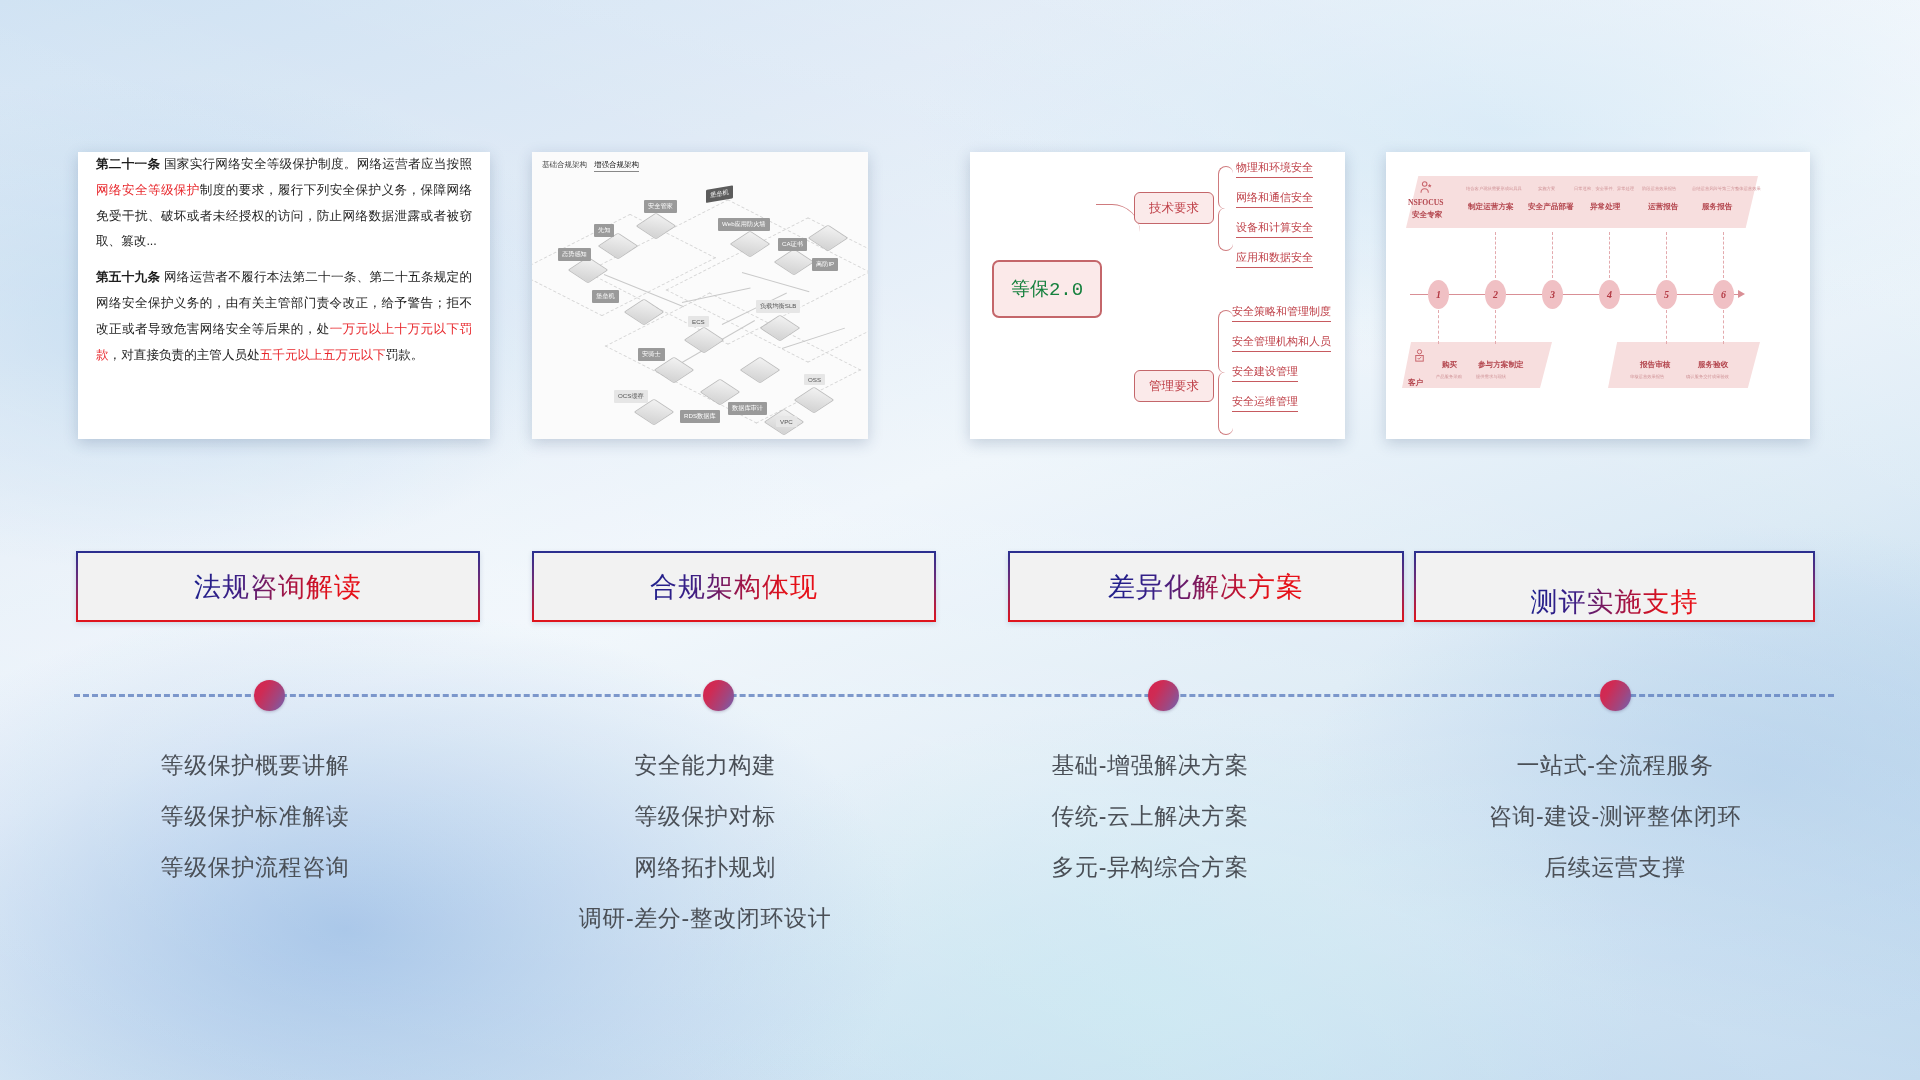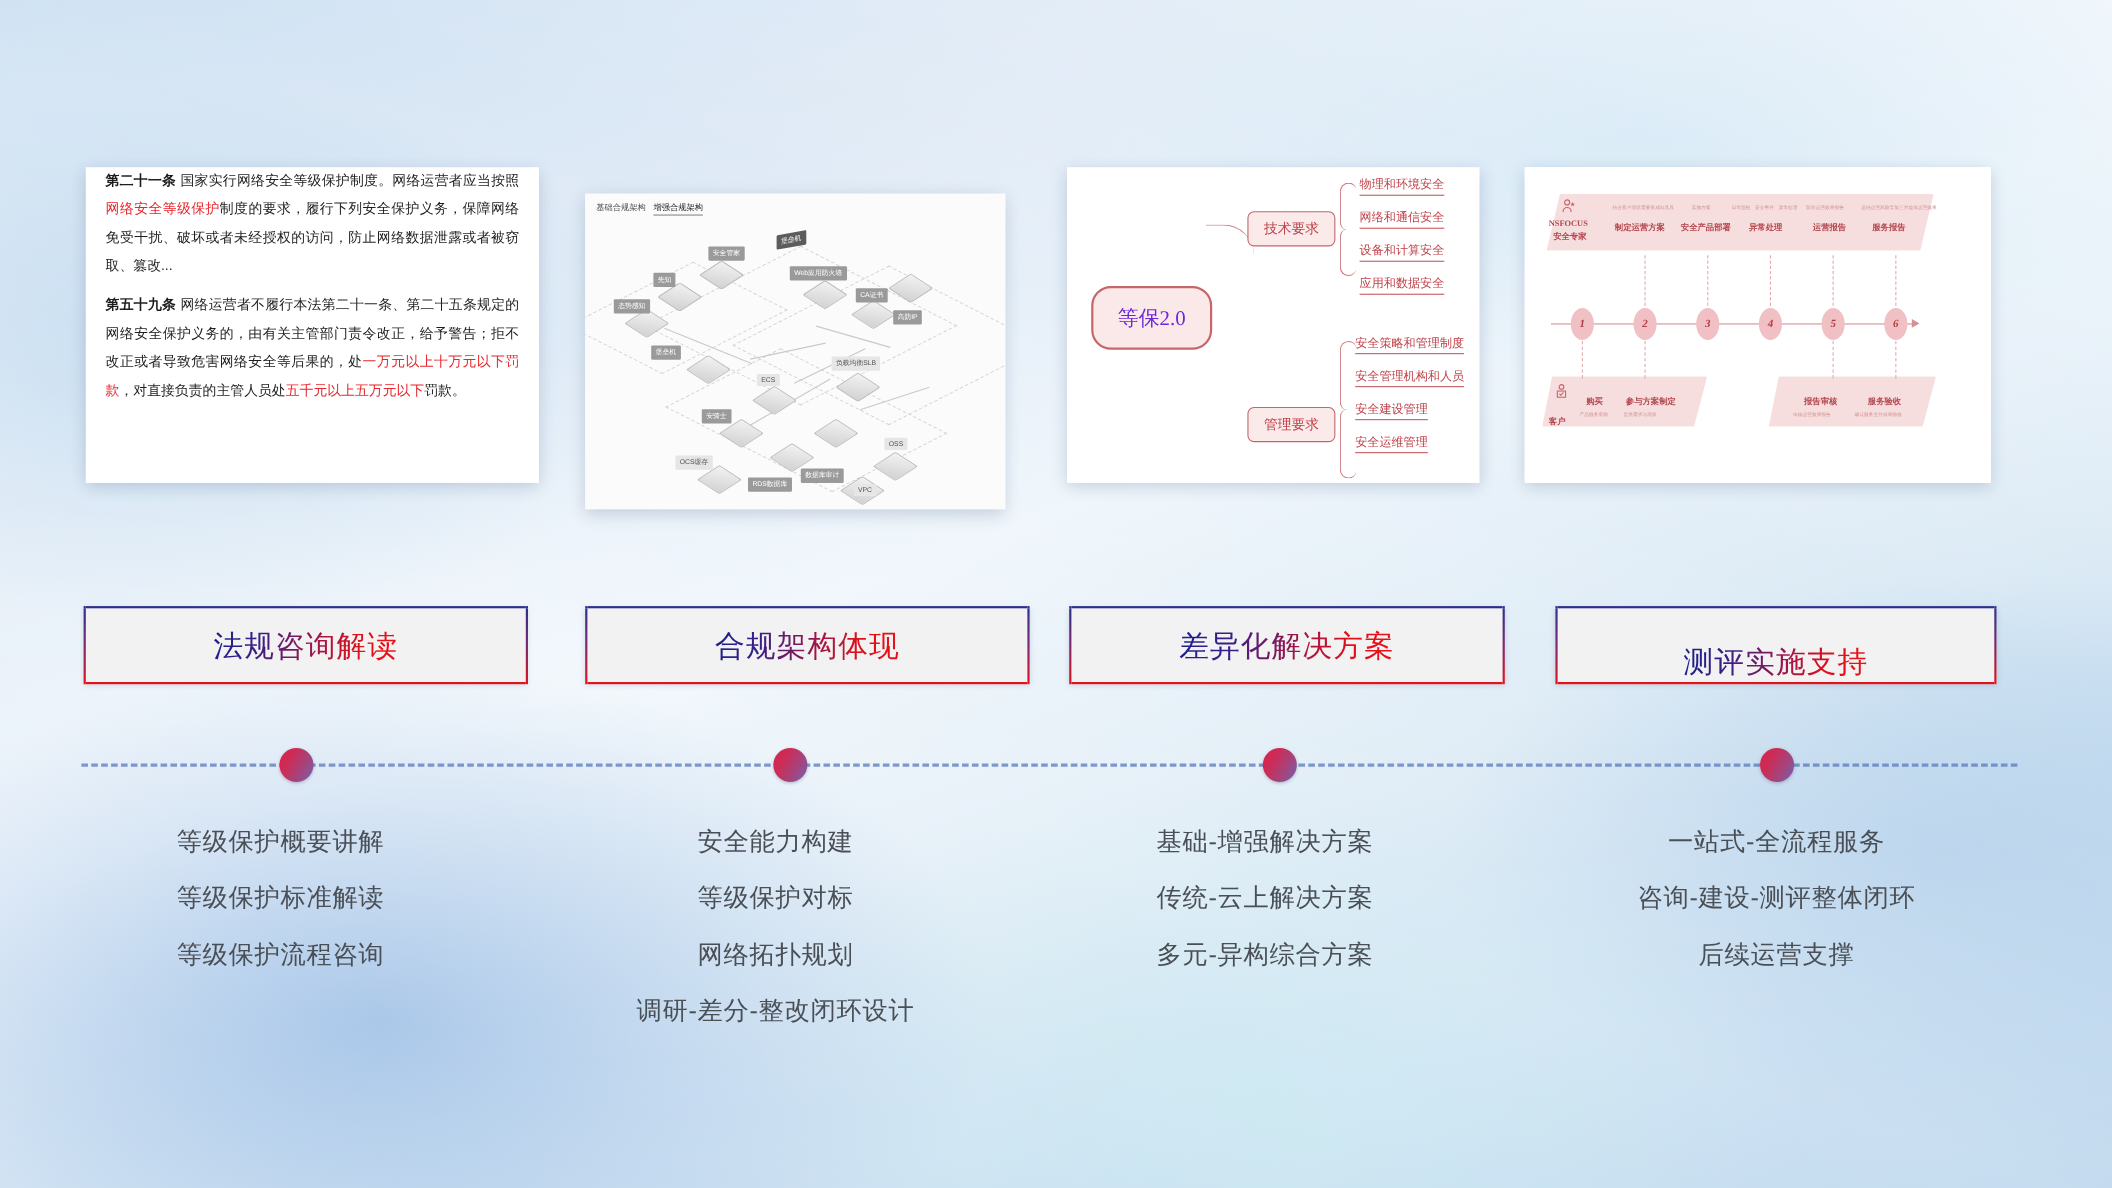--- a/index.html
+++ b/index.html
@@ -26,21 +26,21 @@
 
   
   .cards{position:absolute;left:0;top:0;width:1920px;height:1080px;}
   .card{
     position:absolute;top:152px;height:287px;
     background:#fdfdfd;
     box-shadow:0 4px 14px rgba(40,70,110,.22);
     overflow:hidden;
   }
   .card-1{left:78px;width:412px;background:#fff;}
-  .card-2{left:532px;width:382px;margin-top:24px;}
+  .card-2{left:532px;width:336px;}
   .card-3{left:970px;width:375px;background:#fff;}
   .card-4{left:1386px;width:424px;background:#fff;font-family:Liberation Serif, serif;}
 
   
   .law-title{
     text-align:center;font-size:20px;font-weight:bold;color:#1a1a1a;
     margin:20px 0 14px 0;letter-spacing:.5px;
   }
   .law-p{
     font-size:12.6px;line-height:2.05;color:#1d1d1d;
@@ -70,23 +70,23 @@
   .plate{
     position:absolute;width:40px;height:20px;border:.8px dashed #d4d4d4;
     transform:rotate(45deg) skew(-18deg,-18deg);
   }
   .sline{position:absolute;border-top:.8px solid #c9c9c9;transform-origin:left center;}
 
   
   .mm{position:absolute;inset:0;}
   .mm-root{
     position:absolute;left:22px;top:108px;width:106px;height:54px;
-    background:#fbe9e9;border:2.4px solid #c4666a;border-radius:18px;
+    background:#fbe9e9;border:2.4px solid #c4666a;border-radius:7px;
     display:flex;align-items:center;justify-content:center;
-    color:#6d28d9;font-size:19px;font-family:Liberation Serif, serif;
+    color:#15803d;font-size:19px;font-family:Liberation Mono, monospace;
   }
   .mm-branch{
     position:absolute;width:78px;height:30px;
     background:#fbeaea;border:1.6px solid #c4666a;border-radius:6px;
     display:flex;align-items:center;justify-content:center;
     color:#bf4048;font-size:12.5px;font-family:"Liberation Serif","DejaVu Serif",serif;
   }
   .mm-leaf{
     position:absolute;color:#bf4048;font-size:11px;white-space:nowrap;
     font-family:"Liberation Serif","DejaVu Serif",serif;
@@ -128,21 +128,21 @@
     display:flex;align-items:center;justify-content:center;
   }
   .banner-text{
     font-size:27px;font-weight:500;letter-spacing:1px;
     background:linear-gradient(100deg,#1b1f8c 0%,#3b1f86 26%,#a31545 56%,#e31017 80%,#e8111a 100%);
     -webkit-background-clip:text;background-clip:text;color:transparent;
     -webkit-text-fill-color:transparent;
   }
   .bn-1{left:76px;width:400px;}
   .bn-2{left:532px;width:400px;}
-  .bn-3{left:972px;width:392px;text-align:right;}
+  .bn-3{left:1008px;width:392px;text-align:right;}
   .bn-4{left:1414px;width:397px;align-items:flex-end;}
 
   
   .rail{
     position:absolute;left:74px;top:694px;width:1760px;height:0;
     border-top:3px dashed #5f7fbf;opacity:.78;
   }
   .dot{
     position:absolute;top:680px;width:31px;height:31px;border-radius:50%;
     background:linear-gradient(120deg,#d6234f 0%,#cf2b54 30%,#a1467f 68%,#6f63b4 100%);

